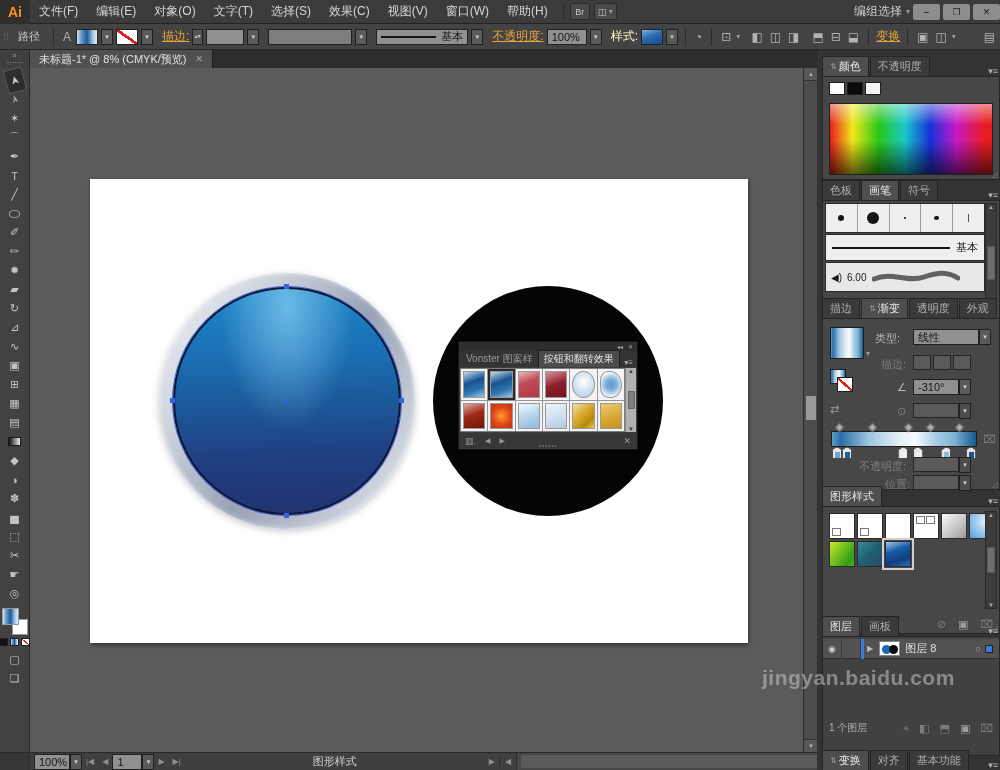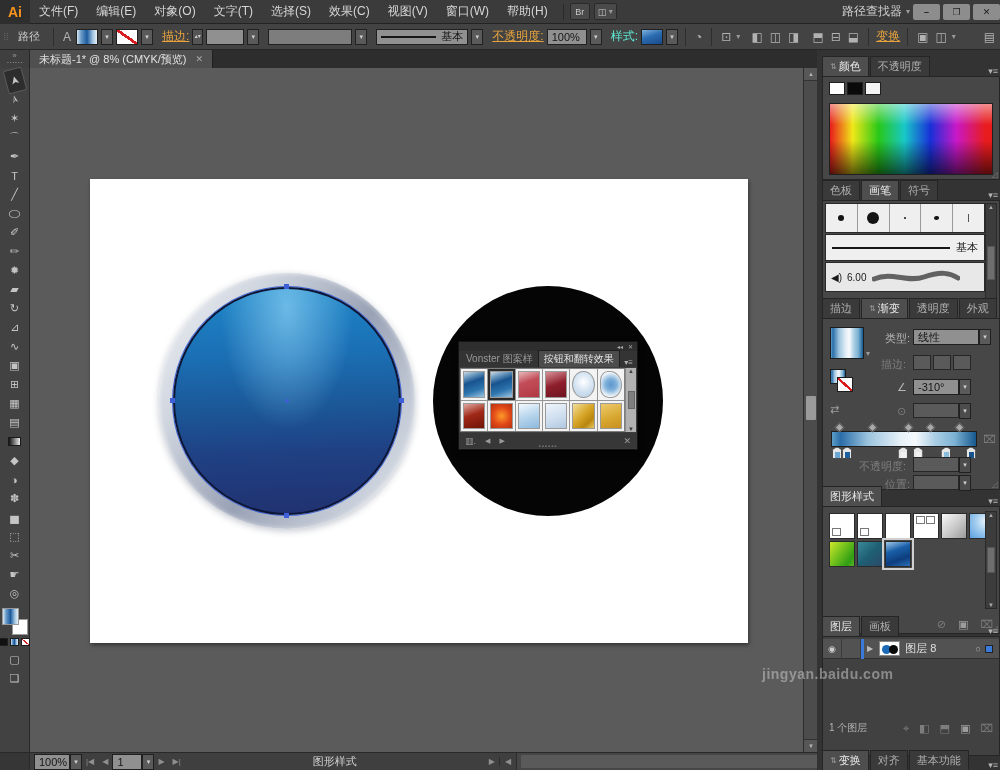--- a/index.html
+++ b/index.html
@@ -114,21 +114,21 @@
 
   
   .lrow{position:absolute;left:0;top:2px;width:176px;height:20px;background:#525252;display:flex;align-items:center;border-bottom:1px solid #2f2f2f}
   .lcell{width:19px;height:20px;border-right:1px solid #3a3a3a;display:flex;align-items:center;justify-content:center;font-size:9px;color:#cfcfcf}
   .lthumb{width:21px;height:15px;background:#fff;border:1px solid #888;position:relative;margin:0 3px}
   .lthumb i{position:absolute;border-radius:50%;display:block}
 
   
   #wm{position:absolute;left:762px;top:668px;width:230px;height:80px;z-index:50;pointer-events:none;color:rgba(198,198,198,.55);font-weight:bold}
   #wm .l1{font-size:33px;display:flex;align-items:center;letter-spacing:1px}
-  #wm .l2{font-size:14px;letter-spacing:.5px;margin-top:-2px;font-weight:bold}
+  #wm .l2{font-size:21px;letter-spacing:.5px;margin-top:-2px;font-weight:bold}
   .paw{position:relative;width:36px;height:34px;margin:0 1px}
   .paw i{position:absolute;background:rgba(198,198,198,.55);border-radius:50%}
 </style>
 </head>
 <body>
 
 <div id="menubar">
   <div class="ai-logo">Ai</div>
   <span class="menu-item">文件(F)</span>
   <span class="menu-item">编辑(E)</span>
@@ -136,21 +136,21 @@
   <span class="menu-item">文字(T)</span>
   <span class="menu-item">选择(S)</span>
   <span class="menu-item">效果(C)</span>
   <span class="menu-item">视图(V)</span>
   <span class="menu-item">窗口(W)</span>
   <span class="menu-item">帮助(H)</span>
   <span class="mb-sep"></span>
   <span class="mb-btn">Br</span>
   <span class="mb-btn"><span>◫</span>&nbsp;<span class="chev">▾</span></span>
   <span style="flex:1"></span>
-  <span class="workspace">路径查找器</span>
+  <span class="workspace">编组选择</span>
   <span class="chev">▾</span>
   <span class="winbtn">–</span>
   <span class="winbtn">❐</span>
   <span class="winbtn">✕</span>
 </div>
 
 <div id="controlbar">
   <span class="vgrip">⁞⁞</span>
   <span class="plabel" style="color:#cfcfcf;margin:11px 6px">路径</span>
   <span class="csep"></span>
@@ -166,21 +166,21 @@
   <span class="field" style="width:84px;margin-left:6px;background:#7d7d7d"></span>
   <span class="dd">▾</span>
   <span class="field" style="width:92px;margin-left:6px;gap:5px">
       <span class="brush-line"></span>
       <span>基本</span>
     </span>
   <span class="dd">▾</span>
   <span class="olink" style="margin-left:6px">不透明度:</span>
   <span class="field" style="width:40px">100%</span>
   <span class="dd">▾</span>
-  <span style="color:#5eead4;margin-left:6px">样式:</span>
+  <span style="color:#fef9c3;margin-left:6px">样式:</span>
   <span class="swbox" style="background: linear-gradient(160deg, rgb(127, 179, 224) 0%, rgb(42, 108, 176) 45%, rgb(26, 74, 140) 100%);"></span>
   <span class="dd">▾</span>
   <span class="csep"></span>
   <span class="cicon">◔</span>
   <span class="csep"></span>
   <span class="cicon">⊡</span>
   <span class="chev">▾</span>
   <span class="cicon" style="margin-left:6px">◧</span>
   <span class="cicon">◫</span>
   <span class="cicon">◨</span>
@@ -438,21 +438,21 @@
     <span class="ptab">透明度</span>
     <span class="ptab">外观</span>
     <span class="pmenu">▾≡</span>
   </div>
   <div class="pbody" style="top:268px;height:172px">
     <span style="position: absolute; left: 7px; top: 8px; width: 34px; height: 32px; border: 1px solid rgb(28, 28, 28); background: linear-gradient(90deg, rgb(93, 158, 199) 0%, rgb(42, 109, 168) 6%, rgb(156, 196, 222) 25%, rgb(232, 241, 247) 48%, rgb(245, 249, 252) 58%, rgb(169, 205, 228) 72%, rgb(125, 179, 212) 85%, rgb(22, 89, 143) 100%);"></span>
     <span class="chev" style="position:absolute;left:43px;top:30px">▾</span>
     <span style="position: absolute; left: 7px; top: 50px; width: 16px; height: 15px; border: 1px solid rgb(28, 28, 28); background: linear-gradient(90deg, rgb(93, 158, 199) 0%, rgb(42, 109, 168) 6%, rgb(156, 196, 222) 25%, rgb(232, 241, 247) 48%, rgb(245, 249, 252) 58%, rgb(169, 205, 228) 72%, rgb(125, 179, 212) 85%, rgb(22, 89, 143) 100%);"></span>
     <span class="red-slash" style="position:absolute;left:14px;top:58px;width:16px;height:15px;border:1px solid #1c1c1c;background-color:#fff"></span>
     <span class="ico" style="position:absolute;left:7px;top:84px">⇄</span>
-    <span class="plabel" style="position:absolute;left:62px;top:12px">类型:</span>
+    <span class="plabel" style="position:absolute;left:52px;top:12px">类型:</span>
     <span class="field" style="position:absolute;left:90px;top:10px;width:66px">线性</span>
     <span class="dd" style="position:absolute;left:156px;top:10px">▾</span>
     <span class="plabel dis" style="position:absolute;left:58px;top:38px">描边:</span>
     <span class="dfield" style="position:absolute;left:90px;top:36px;width:18px"></span>
     <span class="dfield" style="position:absolute;left:110px;top:36px;width:18px"></span>
     <span class="dfield" style="position:absolute;left:130px;top:36px;width:18px"></span>
     <span class="plabel" style="position:absolute;left:74px;top:62px">∠</span>
     <span class="field" style="position:absolute;left:90px;top:60px;width:46px">-310°</span>
     <span class="dd" style="position:absolute;left:136px;top:60px">▾</span>
     <span class="plabel dis" style="position:absolute;left:74px;top:86px">⊙</span>

